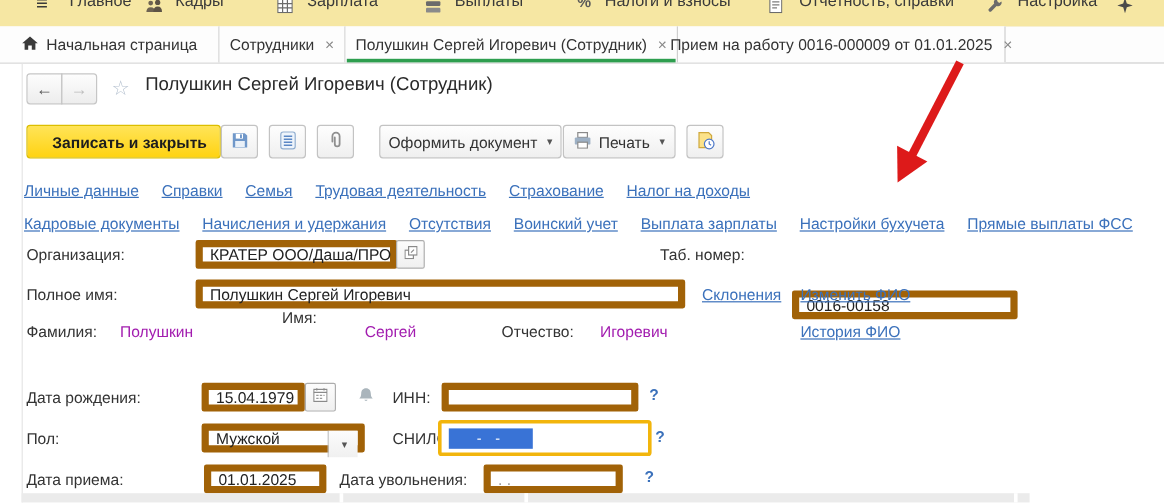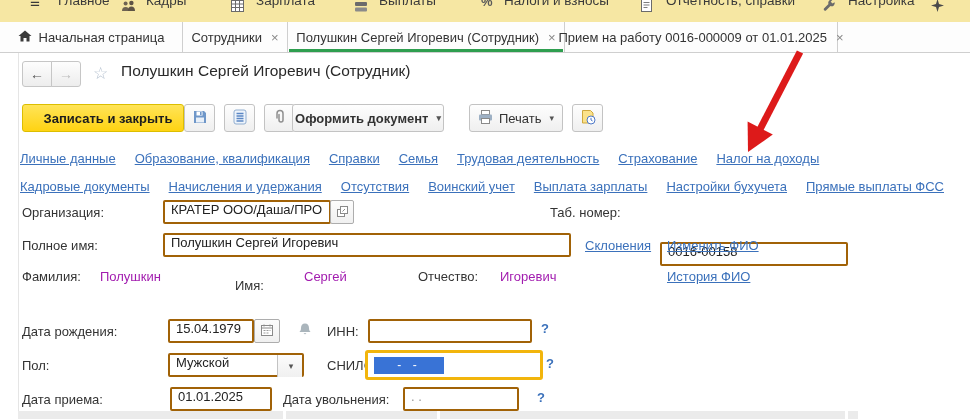--- a/index.html
+++ b/index.html
@@ -31,22 +31,22 @@
        background:linear-gradient(#fefefe,#efefef);border:1px solid #c3c3c3;border-radius:3px;box-sizing:border-box;
        font-size:13px;color:#333;cursor:pointer;white-space:nowrap;}
   .btn-yellow{background:linear-gradient(#ffe458,#ffd312);border:1px solid #dcbe00;font-weight:bold;color:#1d1d1d;padding-left:10px;}
   .caret{font-size:9px;color:#555;margin-left:2px;}
 
   .navrow{position:absolute;left:20px;display:flex;gap:19px;}
   .lnk{color:#3b71bb;text-decoration:underline;font-size:13px;white-space:nowrap;cursor:pointer;}
 
   .flabel{position:absolute;font-size:13px;color:#333;white-space:nowrap;}
   .fvalue{position:absolute;font-size:13px;color:#a21caf;white-space:nowrap;}
-  .field{position:absolute;height:24px;border:2px solid #a16207;border-radius:2px;background:#fff;
-         font-size:13px;color:#222;display:flex;align-items:flex-start;padding:0 6px;box-sizing:border-box;white-space:nowrap;cursor:text;}
+  .field{position:absolute;height:24px;border:6px solid #a16207;border-radius:2px;background:#fff;
+         font-size:13px;color:#222;display:flex;align-items:center;padding:0 6px;box-sizing:border-box;white-space:nowrap;cursor:text;}
   .fieldbtn{position:absolute;height:24px;border:1px solid #adadad;border-radius:2px;background:linear-gradient(#fcfcfc,#f0f0f0);
             display:flex;align-items:center;justify-content:center;box-sizing:border-box;cursor:pointer;}
   .combobtn{position:absolute;right:0;top:0;width:24px;height:22px;border-left:1px solid #c3c3c3;
             display:flex;align-items:center;justify-content:center;background:linear-gradient(#fcfcfc,#f0f0f0);cursor:pointer;}
   .help{position:absolute;color:#3b71bb;font-weight:bold;font-size:13px;cursor:pointer;}
 
   .snils-wrap{position:absolute;left:365px;top:350px;width:178px;height:30px;border:3px solid #f2b50c;border-radius:3px;
               background:#fff;box-sizing:border-box;display:flex;align-items:center;cursor:text;}
   .snils-sel{margin-left:6px;width:70px;height:17px;background:#3973d6;color:#fff;font-size:12px;
              display:flex;align-items:center;justify-content:center;letter-spacing:4px;}
@@ -165,21 +165,21 @@
         </svg>
     </span>
   </div>
   <div class="btn" style="left:264px;width:31px;">
     <span>
       <svg width="14" height="16" viewBox="0 0 14 16">
           <path d="M4 9V4.5a3 3 0 0 1 6 0V11a2 2 0 0 1-4 0V5.5" fill="none" stroke="#8f8f8f" stroke-width="1.5" stroke-linecap="round"></path>
         </svg>
     </span>
   </div>
-  <div class="btn" style="left:292px;width:152px;font-weight:bold;">
+  <div class="btn" style="left:316px;width:152px;">
     <span>Оформить документ</span>
     <span class="caret">▾</span>
   </div>
   <div class="btn" style="left:469px;width:94px;">
     <span>
       <svg width="15" height="14" viewBox="0 0 15 14">
           <rect x="3.5" y="0.5" width="8" height="4" fill="#fff" stroke="#8a8a8a"></rect>
           <rect x="1" y="4.5" width="13" height="6" rx="1" fill="#9db0c4"></rect>
           <rect x="3.5" y="8.5" width="8" height="5" fill="#fff" stroke="#8a8a8a"></rect>
         </svg>
@@ -192,21 +192,20 @@
       <svg width="16" height="16" viewBox="0 0 16 16">
           <path d="M2.5 1.5h8l2.5 2.5v10h-10.5z" fill="#fbe28a" stroke="#cfa83c"></path>
           <circle cx="11" cy="11" r="4" fill="#fff" stroke="#4d78c8"></circle>
           <path d="M11 8.8V11l1.6 1" stroke="#4d78c8" fill="none"></path>
         </svg>
     </span>
   </div>
 
   <div class="navrow" style="top:151px;">
     <span class="lnk">Личные данные</span>
-    <span class="lnk">Образование, квалификация</span>
     <span class="lnk">Справки</span>
     <span class="lnk">Семья</span>
     <span class="lnk">Трудовая деятельность</span>
     <span class="lnk">Страхование</span>
     <span class="lnk">Налог на доходы</span>
   </div>
   <div class="navrow" style="top:179px;">
     <span class="lnk">Кадровые документы</span>
     <span class="lnk">Начисления и удержания</span>
     <span class="lnk">Отсутствия</span>
@@ -236,21 +235,21 @@
 
   <span class="flabel" style="left:22px;top:238px;">Полное имя:</span>
   <div class="field" style="left:163px;top:233px;width:408px;">
     <span>Полушкин Сергей Игоревич</span>
   </div>
   <span class="lnk abs" style="left:585px;top:238px;">Склонения</span>
   <span class="lnk abs" style="left:667px;top:238px;">Изменить ФИО</span>
 
   <span class="flabel" style="left:22px;top:269px;">Фамилия:</span>
   <span class="fvalue" style="left:100px;top:269px;">Полушкин</span>
-  <span class="flabel" style="left:235px;top:278px;text-align:right;">Имя:</span>
+  <span class="flabel" style="left:235px;top:257px;text-align:right;">Имя:</span>
   <span class="fvalue" style="left:304px;top:269px;text-align:right;">Сергей</span>
   <span class="flabel" style="left:418px;top:269px;">Отчество:</span>
   <span class="fvalue" style="left:500px;top:269px;">Игоревич</span>
   <span class="lnk abs" style="left:667px;top:269px;">История ФИО</span>
 
 
   <span class="flabel" style="left:22px;top:324px;">Дата рождения:</span>
   <div class="field" style="left:168px;top:319px;width:86px;">
     <span>15.04.1979</span>
   </div>

